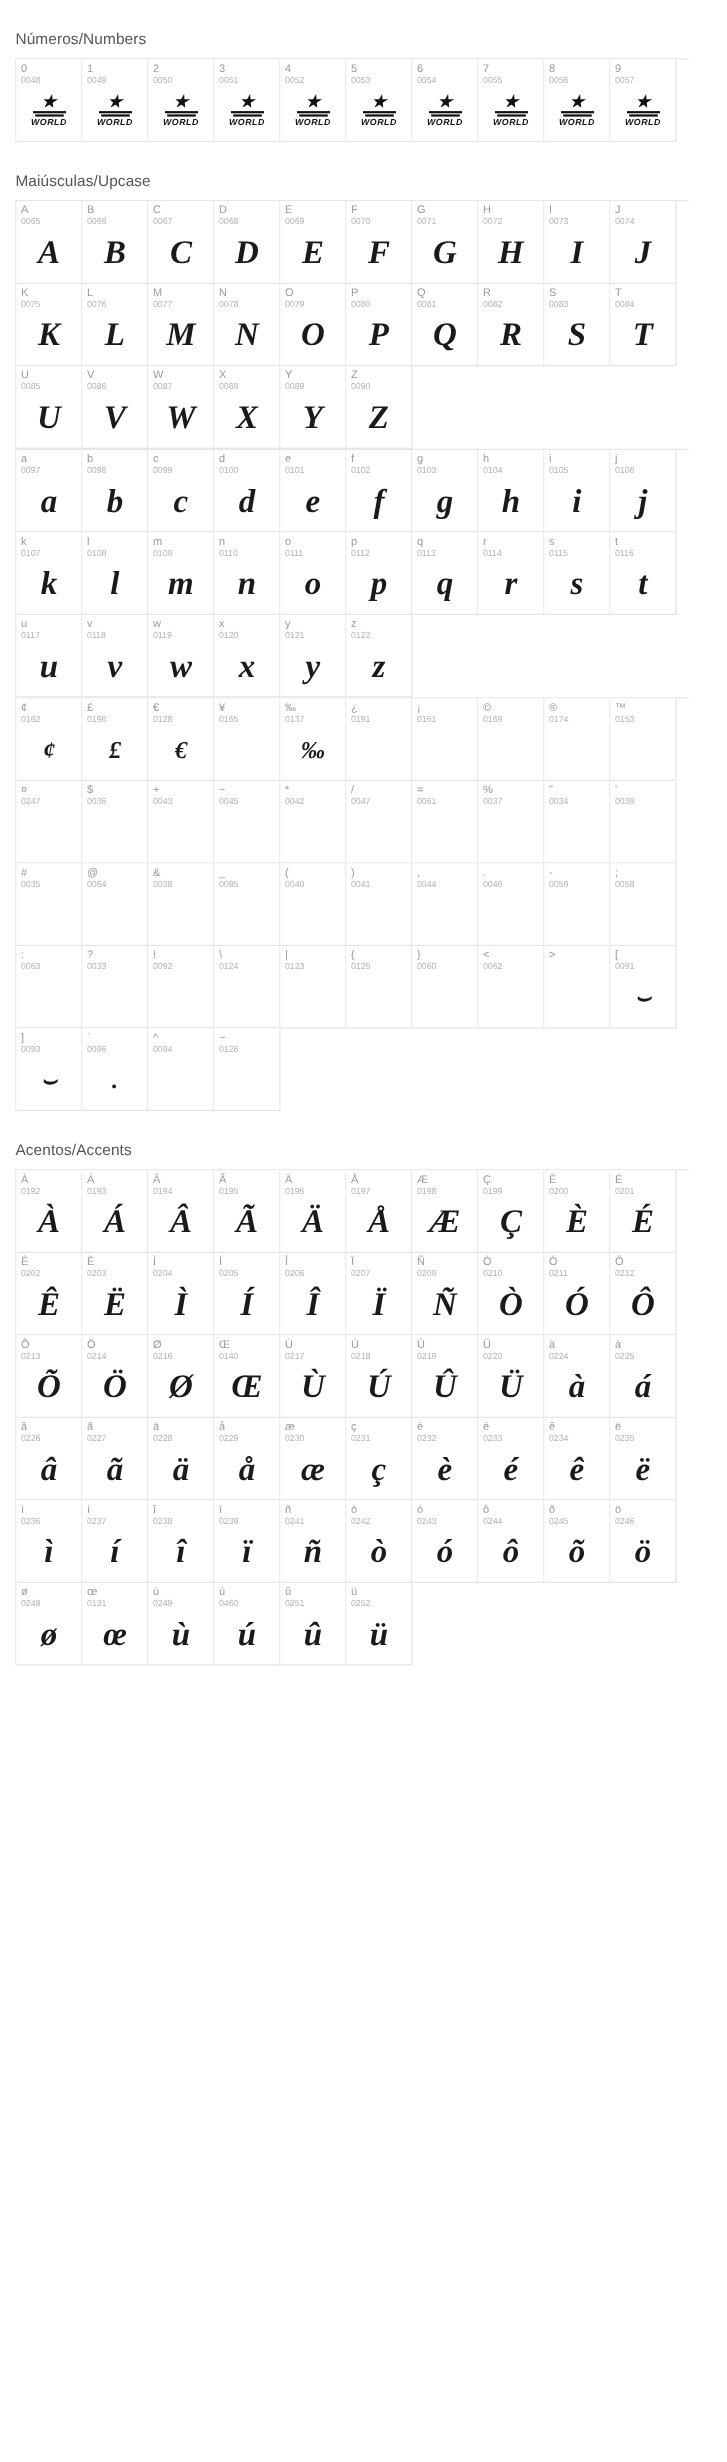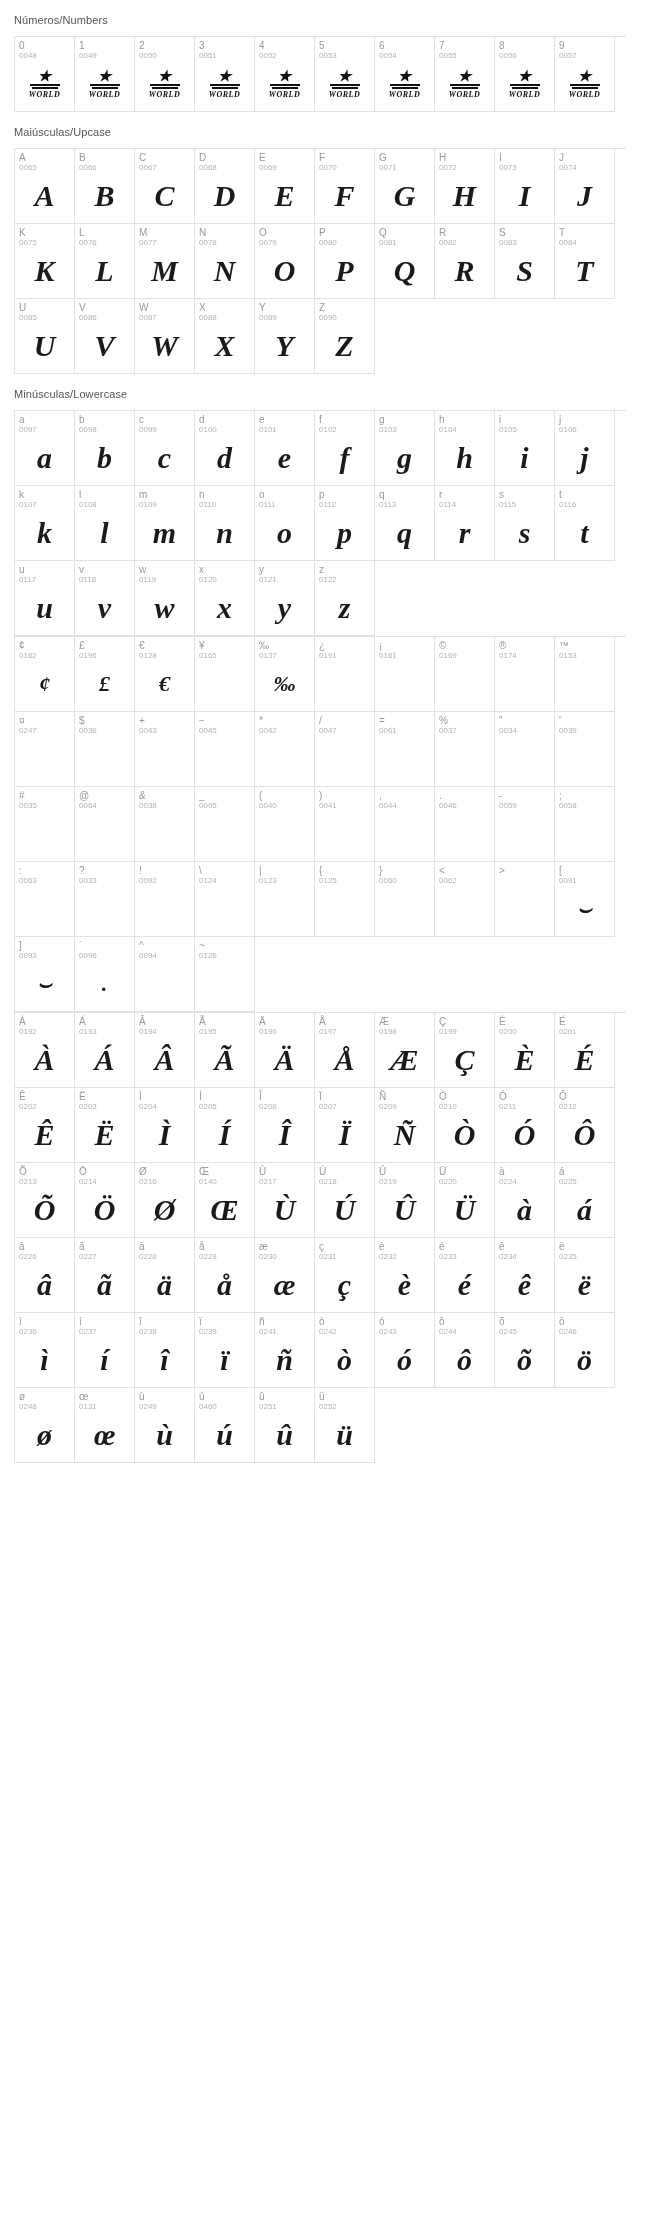--- a/index.html
+++ b/index.html
@@ -6,25 +6,25 @@
   body{
     width:661px;
     background:#ffffff;
     font-family:"Liberation Sans", sans-serif;
     color:#333333;
     -webkit-font-smoothing:antialiased;
   }
   .page{width:661px;padding:0 0 24px 0;box-sizing:border-box;}
   .section{margin:0 0 0 0;}
   .section-title{
-    font-size:11px;
+    font-size:14px;
     color:#555555;
     font-weight:400;
     margin:0 0 10px 14px;
-    padding-top:14px;
+    padding-top:27px;
     letter-spacing:0.1px;
   }
   .grid{
     display:flex;
     flex-wrap:wrap;
     margin-left:14px;
     border-left:1px solid #e2e2e2;
     border-top:1px solid #e2e2e2;
     width:612px;
     box-sizing:border-box;
@@ -87,21 +87,21 @@
   .badge .bars{
     width:30px;
     margin-top:1px;
   }
   .badge .bar{
     height:2px;background:#111;margin:1px 0;
   }
   .badge .bar.b1{width:30px;}
   .badge .bar.b2{width:26px;margin-left:2px;}
   .badge .word{
-    font-family:Liberation Serif, serif;
+    font-family:Liberation Sans, sans-serif;
     font-weight:700;
     font-size:8px;
     letter-spacing:0.5px;
     color:#111;
     margin-top:1px;
   }
 </style>
 </head>
 <body>
 
@@ -381,21 +381,20 @@
             <div class="glyph">Y</div>
           </div>
           <div class="cell">
             <div class="ch">Z</div>
             <div class="code">0090</div>
             <div class="glyph">Z</div>
           </div>
         </div>
       </div>
       <div class="section">
-        <div class="section-title">Minúsculas/Lowercase</div>
         <div class="grid">
           <div class="cell">
             <div class="ch">a</div>
             <div class="code">0097</div>
             <div class="glyph">a</div>
           </div>
           <div class="cell">
             <div class="ch">b</div>
             <div class="code">0098</div>
             <div class="glyph">b</div>
@@ -740,20 +739,21 @@
             <div class="glyph sm"></div>
           </div>
           <div class="cell empty">
             <div class="ch">~</div>
             <div class="code">0126</div>
             <div class="glyph sm"></div>
           </div>
         </div>
       </div>
       <div class="section">
+        <div class="section-title">Acentos/Accents</div>
         <div class="grid">
           <div class="cell">
             <div class="ch">À</div>
             <div class="code">0192</div>
             <div class="glyph">À</div>
           </div>
           <div class="cell">
             <div class="ch">Á</div>
             <div class="code">0193</div>
             <div class="glyph">Á</div>

